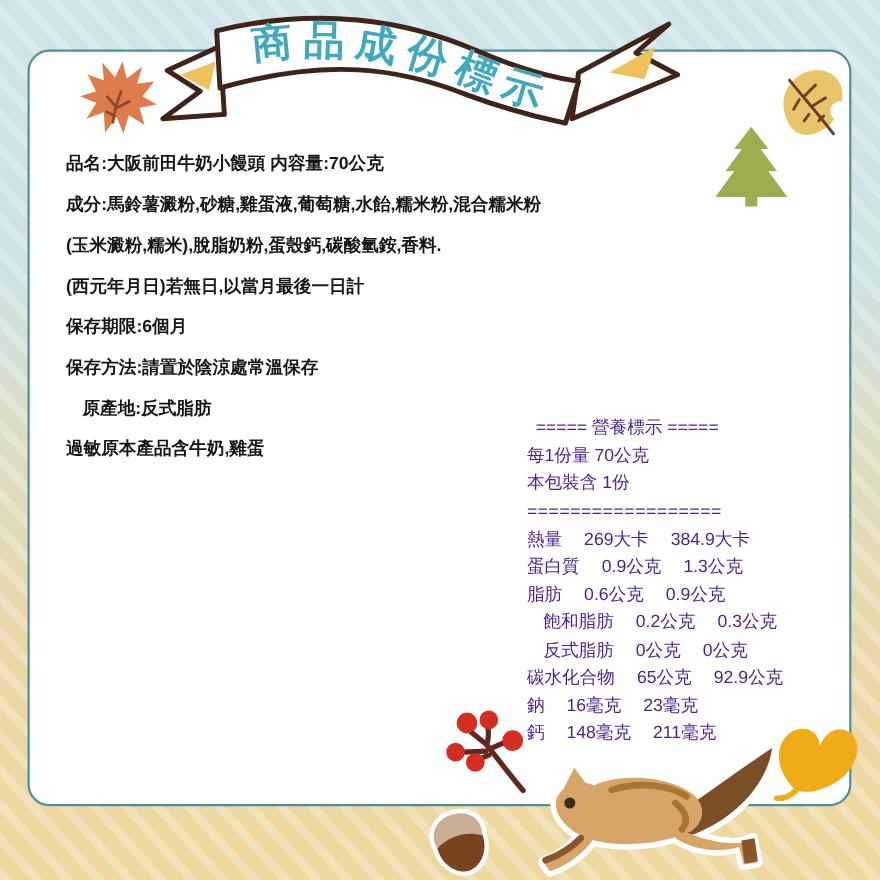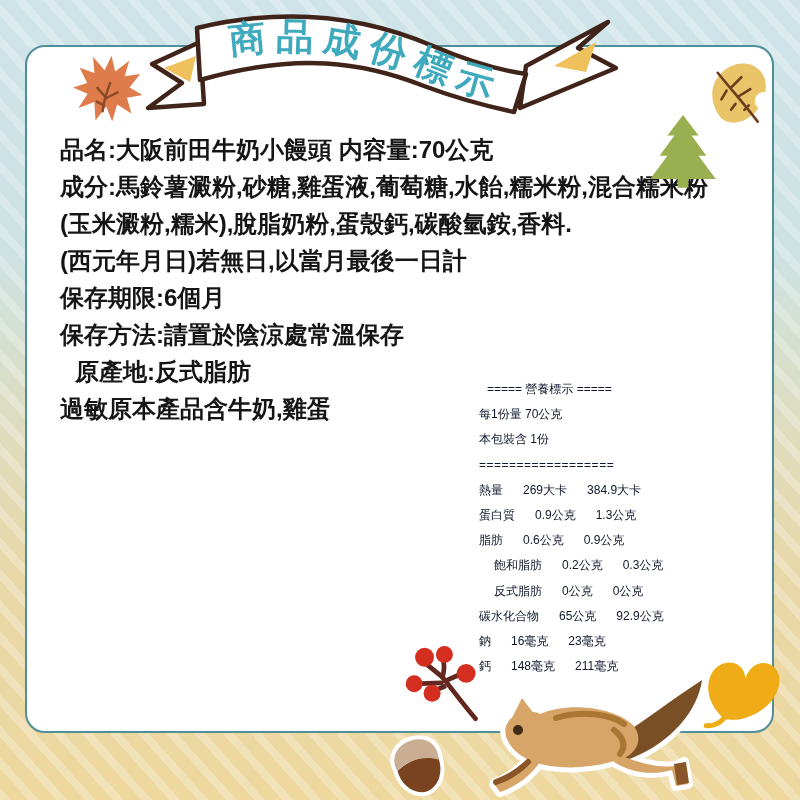--- a/index.html
+++ b/index.html
@@ -11,27 +11,27 @@
   .bg-stripes {
     position:absolute; inset:0;
     background:repeating-linear-gradient(48deg, rgba(255,255,255,0.25) 0 8px, rgba(255,255,255,0) 8px 21px);
   }
   .card {
     position:absolute; left:25px; top:45px; width:745px; height:684px;
     background:#ffffff; border:2.5px solid #4f8f99; border-radius:20px;
   }
   .product-info {
     position:absolute; left:33px; top:84px; width:640px;
-    font-size:24px; line-height:37px; color:#151515; font-weight:600;
+    font-size:16px; line-height:37px; color:#151515; font-weight:600;
     white-space:nowrap;
   }
   .pline.indent1 { padding-left:15px; }
   .nutrition {
     position:absolute; left:452px; top:330px; width:285px;
-    font-size:12px; line-height:25.2px; color:#0f172a; font-weight:500;
+    font-size:16px; line-height:25.2px; color:#4c1d95; font-weight:500;
     white-space:nowrap;
   }
   .n-header { padding-left:8px; }
   .n-divider { letter-spacing:0.5px; }
   .nrow.indent { padding-left:15px; }
   .nrow .lab { margin-right:20px; }
   .nrow .v1  { margin-right:20px; }
   .deco { position:absolute; }
   svg text.ribbon-title {
     fill:#3fa9bd; font-size:37px; font-weight:bold; letter-spacing:9px;

